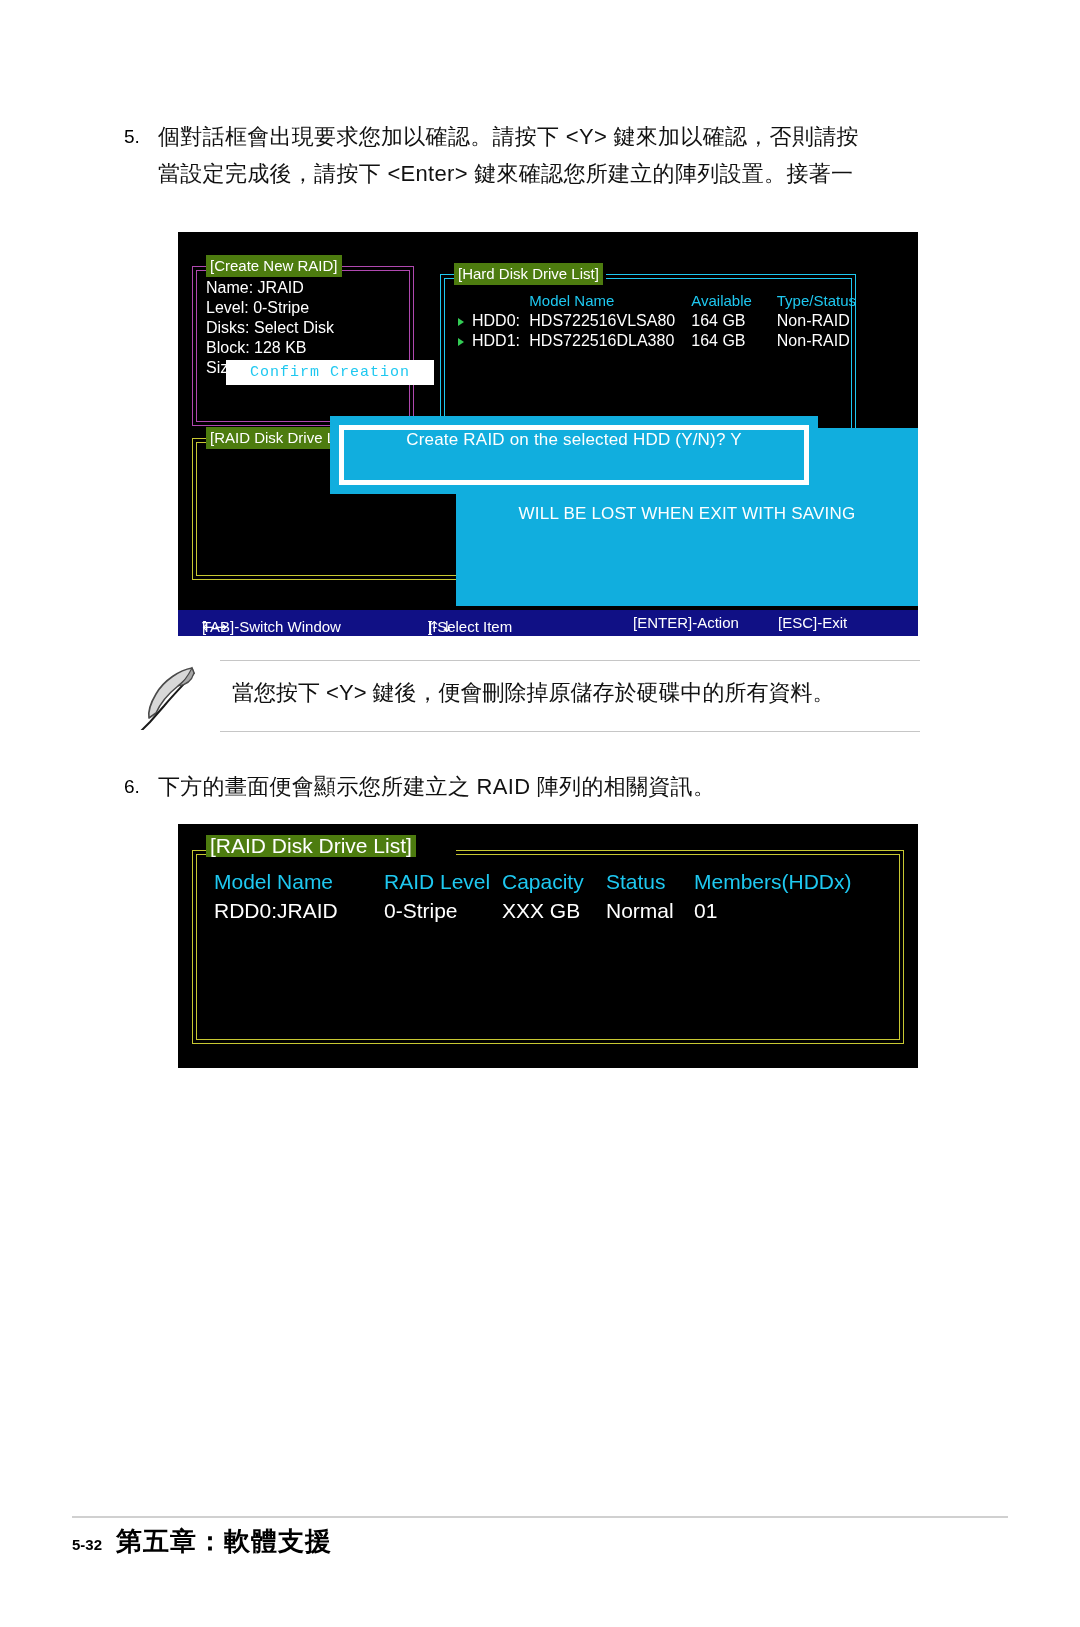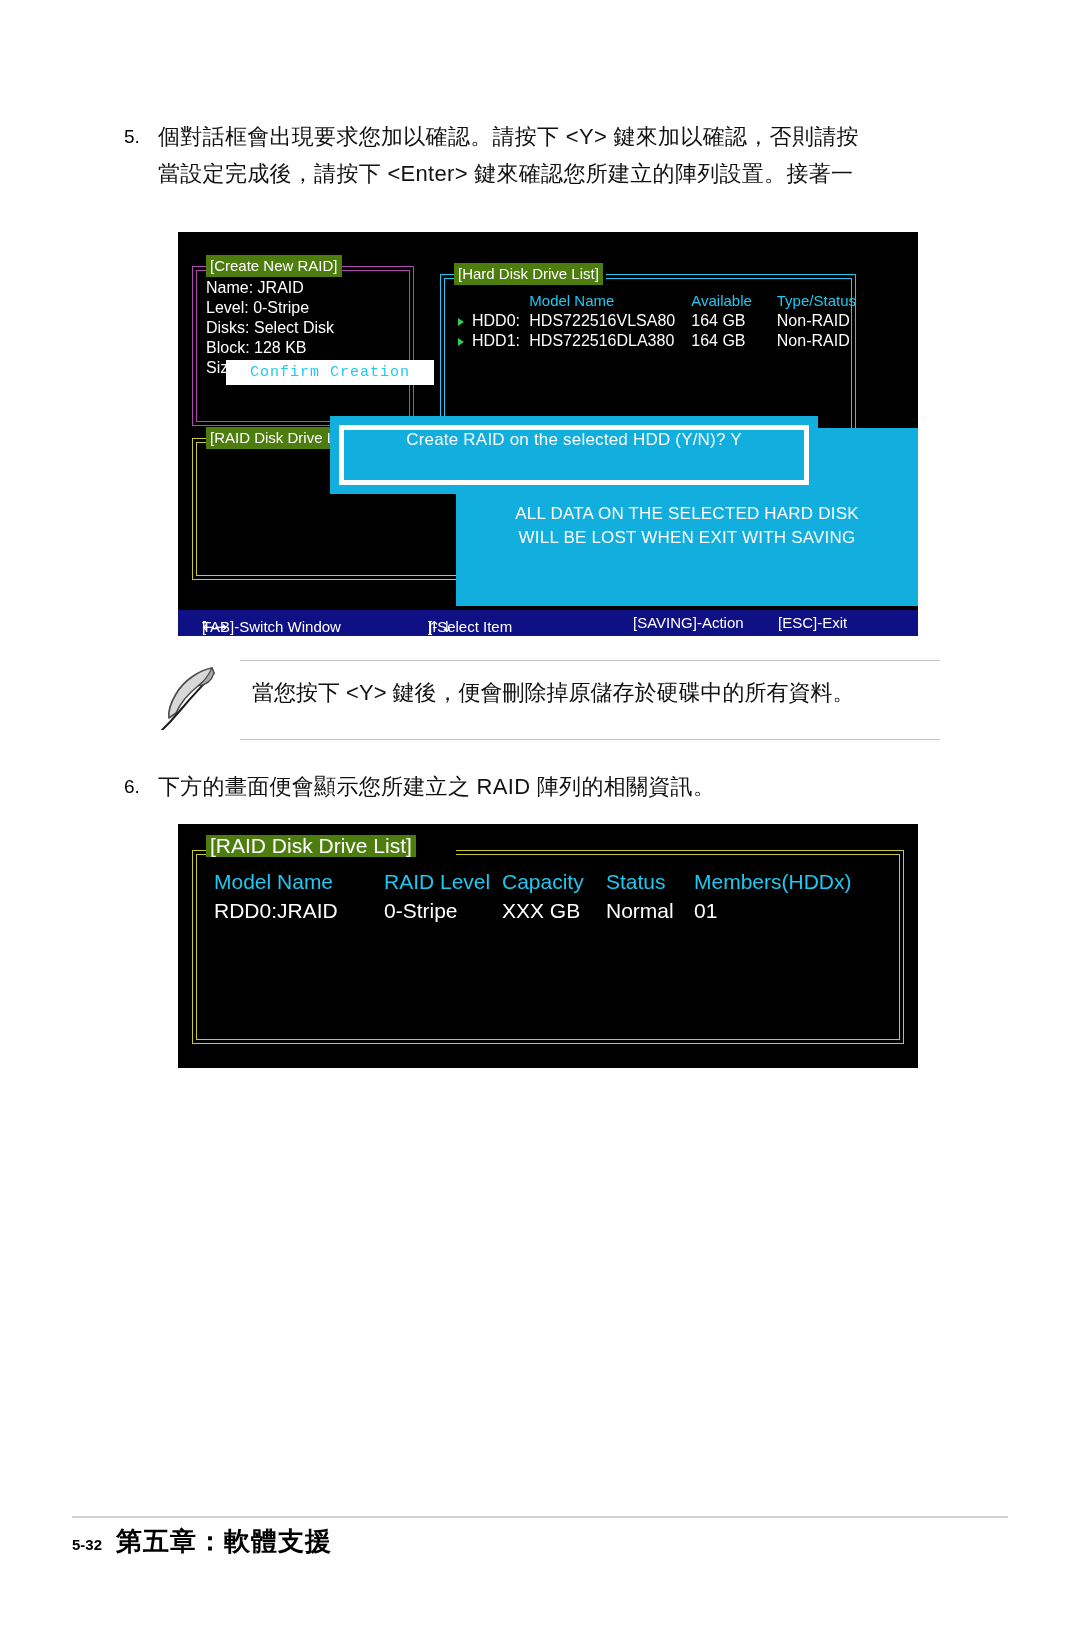--- a/index.html
+++ b/index.html
@@ -224,22 +224,22 @@
   }
   .raid-table td { padding:1px 0; white-space:nowrap; }
   .raid-table .c1 { width:170px; }
   .raid-table .c2 { width:118px; }
   .raid-table .c3 { width:104px; }
   .raid-table .c4 { width:88px; }
 
   
   .note {
     position:absolute;
-    left:140px; top:660px;
-    width:800px; height:80px;
+    left:120px; top:660px;
+    width:800px; height:72px;
   }
   .note-rule-top, .note-rule-bottom {
     position:absolute;
     left:100px; right:0;
     height:1px;
     background:#c6c6c6;
   }
   .note-rule-top { top:0; }
   .note-rule-bottom { bottom:0; }
   .note-text {
@@ -343,21 +343,20 @@
       <div class="topline-r"></div>
       <div class="topline-r2"></div>
       <div class="frame-outer"></div>
       <div class="frame-inner"></div>
       <div class="panel-label">[RAID Disk Drive List]</div>
     </div>
 
     <div class="confirm-overlay">
       <div class="msg">
         <div class="hdr">CONFIRM RAID CREATION</div>
-        <div>ALL DATA ON THE SELECTED HARD DISK</div>
         <div>WILL BE LOST WHEN EXIT WITH SAVING</div>
       </div>
     </div>
 
     <div class="prompt-box">
       <div class="inner">
         <div class="ptext">Create RAID on the selected HDD (Y/N)? Y</div>
       </div>
     </div>
 
@@ -365,21 +364,21 @@
       <span class="sb-tab">
           <span>[</span>
           <span class="glyph">←→</span>
           <span>TAB]-Switch Window</span>
         </span>
       <span class="sb-select">
           <span>[</span>
           <span class="glyph">↑↓</span>
           <span>]-Select Item</span>
         </span>
-      <span class="sb-action">[SAVING]-Action</span>
+      <span class="sb-action">[ENTER]-Action</span>
       <span class="sb-exit">[ESC]-Exit</span>
     </div>
   </div>
 
   <div class="note">
     <div class="note-rule-top"></div>
     <div class="note-rule-bottom"></div>
     <svg class="quill" viewBox="0 0 72 66">
       <path d="M56 4 C44 6 28 16 20 30 C14 40 12 48 13 54 L20 49 C24 40 32 30 42 22 C48 17 54 12 58 9 Z" fill="#d8d8d8" stroke="#4a4a4a" stroke-width="1.6" stroke-linejoin="round"></path>
       <path d="M58 9 C50 18 38 30 28 42 L14 58 L2 70" fill="none" stroke="#1a1a1a" stroke-width="2"></path>

